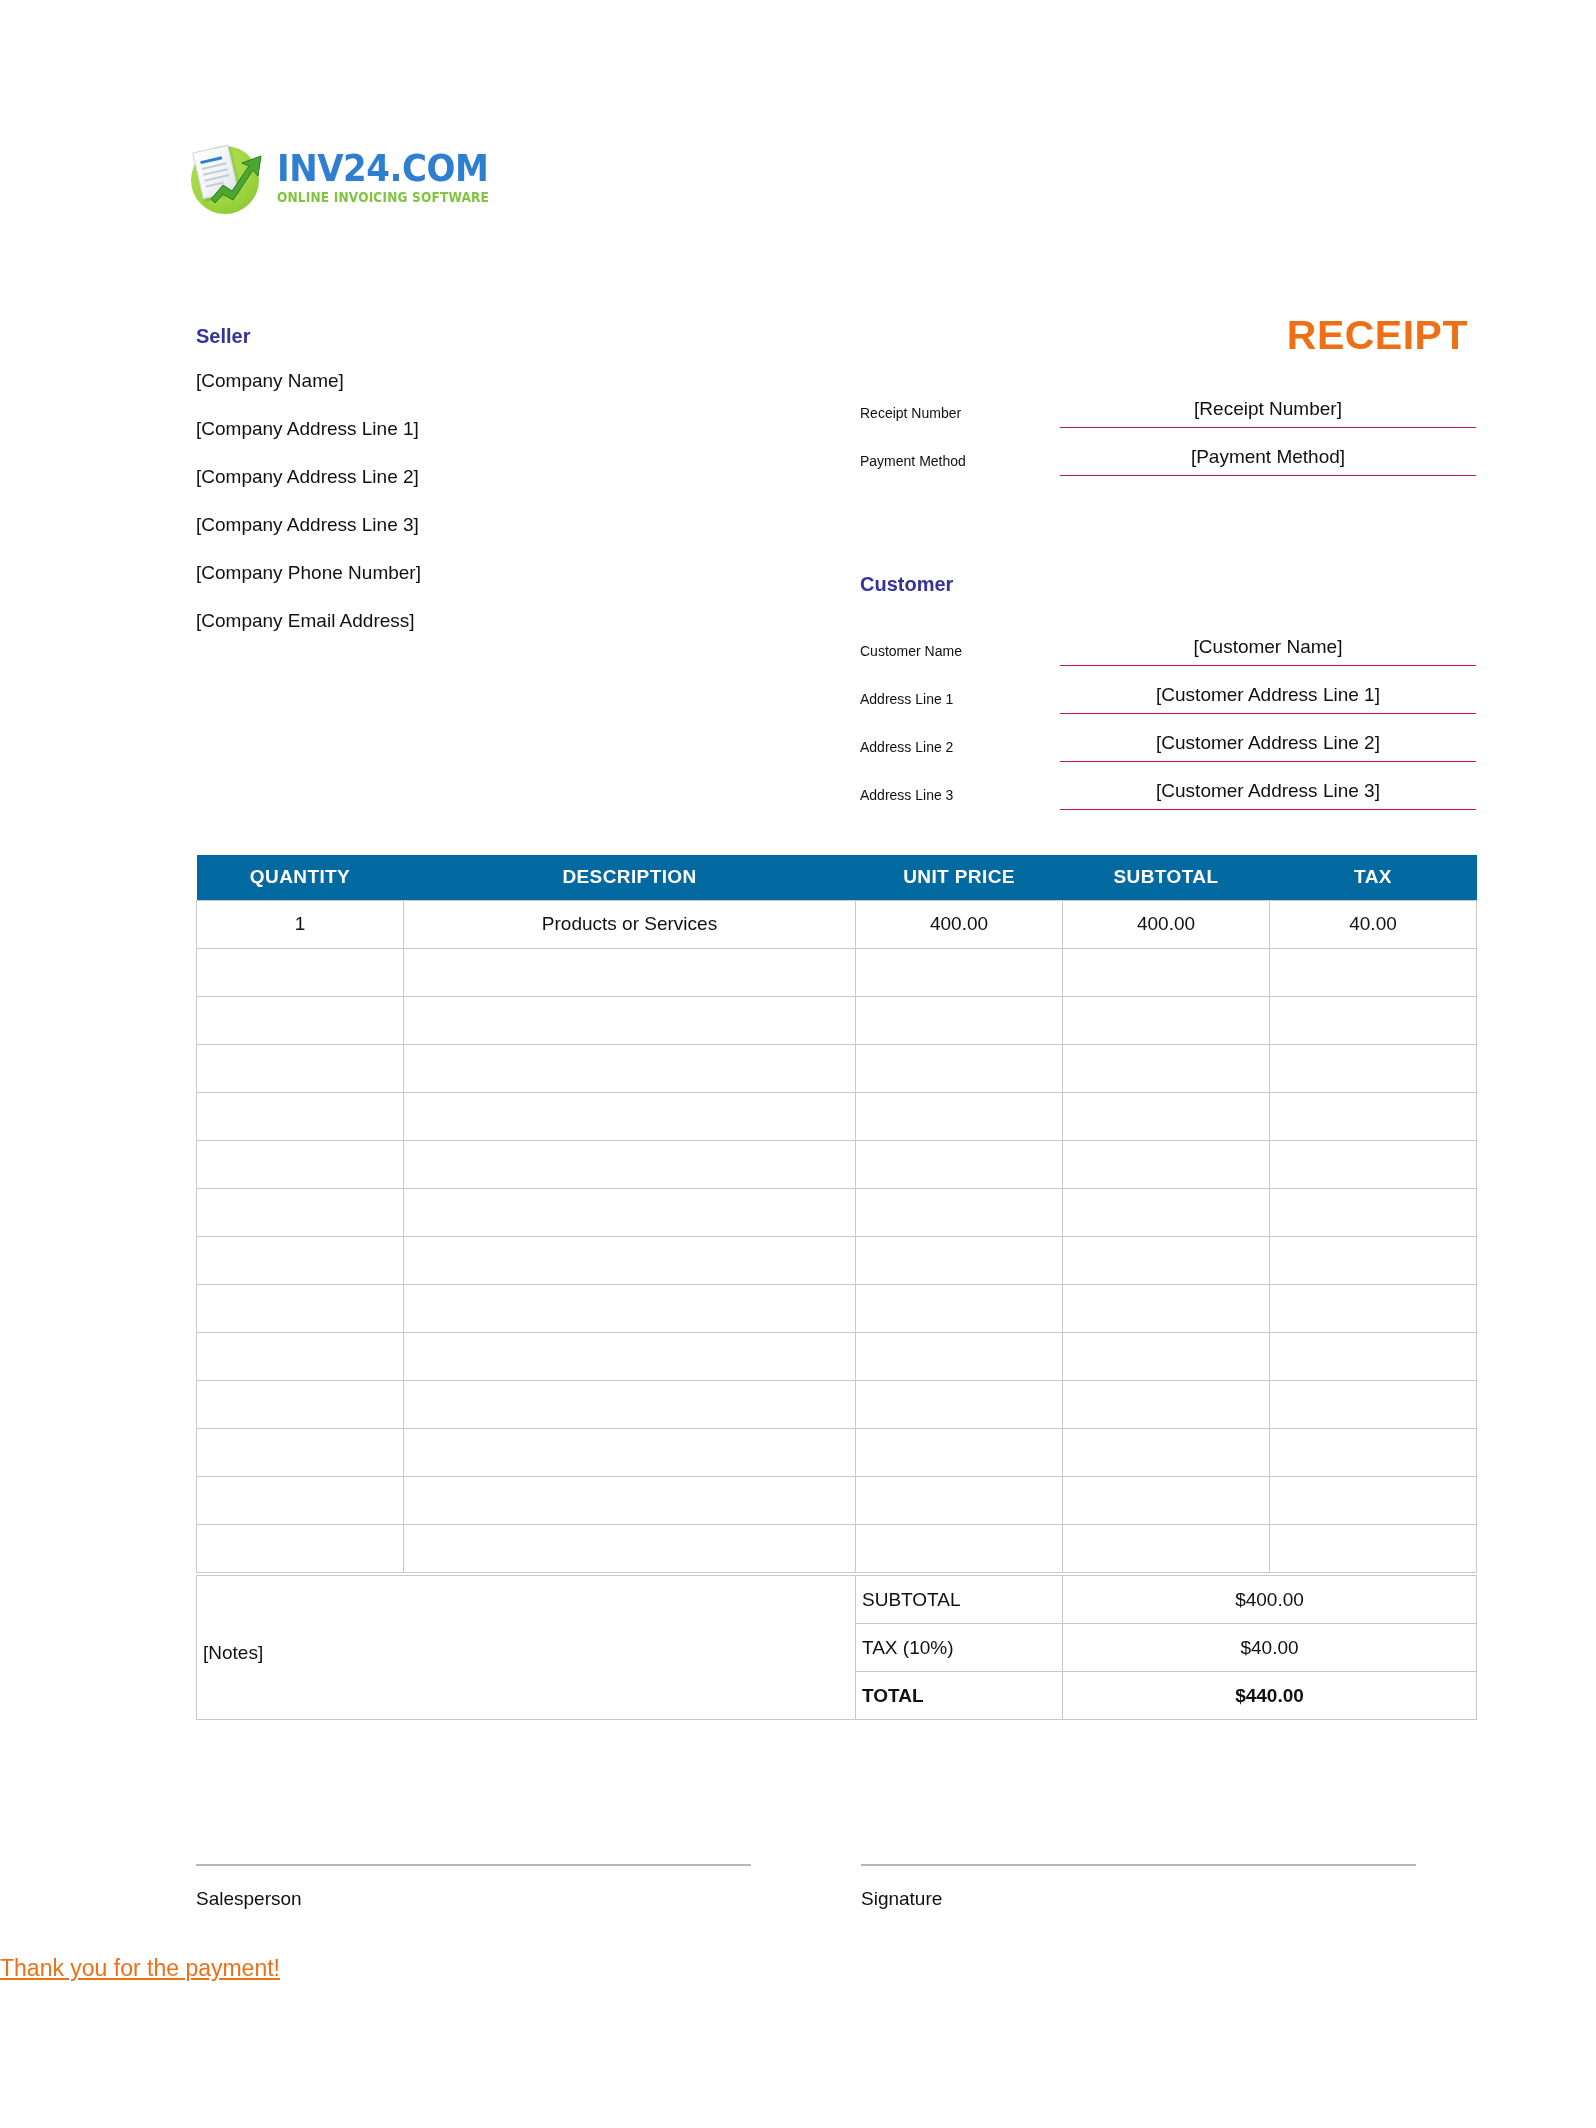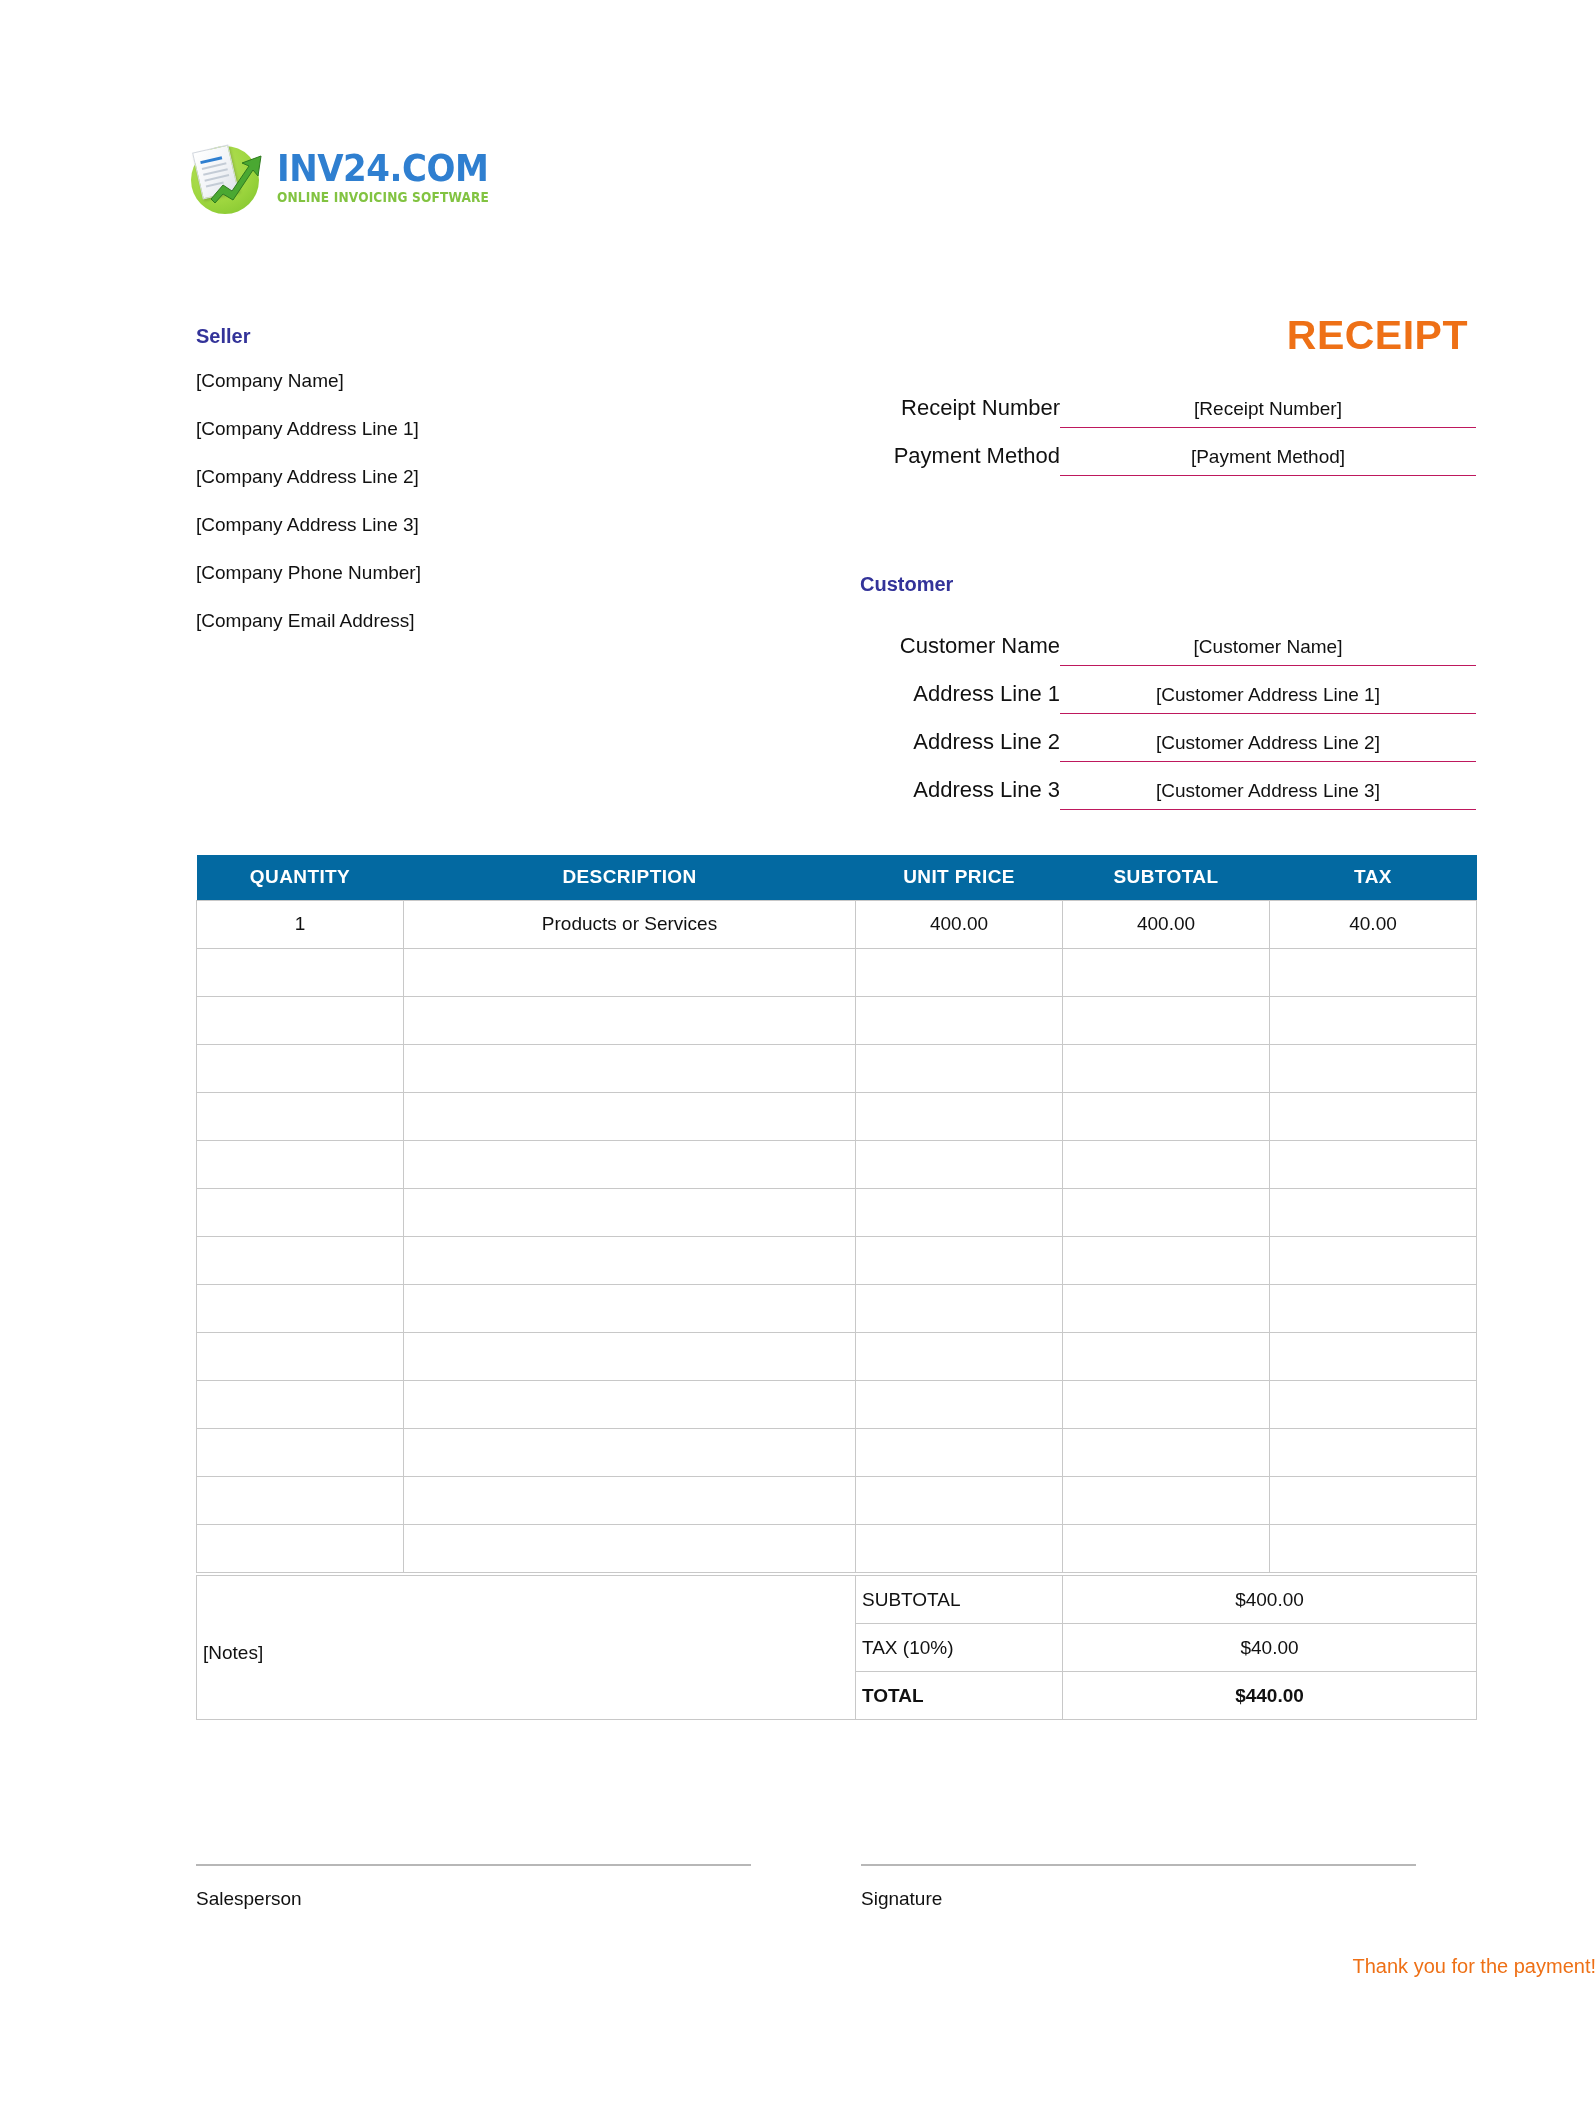--- a/index.html
+++ b/index.html
@@ -130,25 +130,24 @@
     width: 616px;
   }
   .info-row {
     display: flex;
     align-items: flex-end;
     height: 48px;
   }
   .info-label {
     width: 200px;
     flex: 0 0 200px;
-    font-size: 22px;
+    font-size: 14px;
     color: #111111;
     padding-bottom: 7px;
     white-space: nowrap;
-    text-align: right;
   }
   .info-value {
     flex: 1 1 auto;
     font-size: 19px;
     color: #111111;
     text-align: center;
     padding-bottom: 7px;
     border-bottom: 1px solid #be185d;
     white-space: nowrap;
   }
@@ -244,23 +243,24 @@
     border-top: 2px solid #b7b7b7;
     margin-bottom: 22px;
   }
   .sig-label { font-size: 19px; color: #111111; }
 
   .thanks {
     position: absolute;
     left: 0;
     right: 0;
     top: 1955px;
-    text-align: right;
-    font-size: 20px;
+    text-align: left;
+    font-size: 23px;
     color: #ee7016;
+    text-decoration: underline;
   }
 </style>
 </head>
 <body>
 
 <div class="page">
 
   <div class="logo-block">
     <div class="logo-mark">
       <div class="logo-circle"></div>

